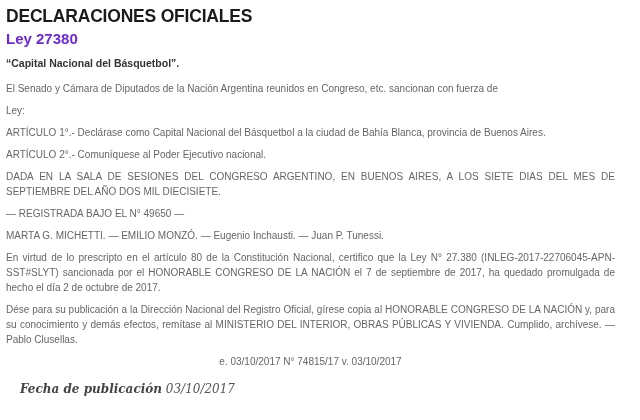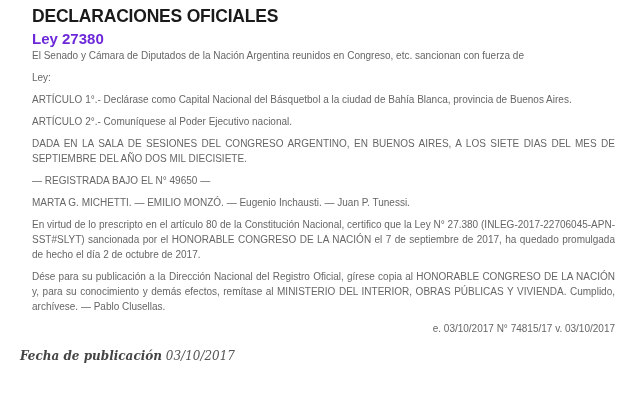--- a/index.html
+++ b/index.html
@@ -6,21 +6,21 @@
   html, body {
     margin: 0;
     padding: 0;
     width: 640px;
     height: 420px;
     background: #ffffff;
     overflow: hidden;
     font-family: "Liberation Sans", sans-serif;
   }
   .content {
-    padding: 6px 25px 0 32px;
+    padding: 6px 25px 0 6px;
   }
   h1.section-title {
     font-size: 17.5px;
     line-height: 20px;
     margin: 0;
     color: #1a1a1a;
     font-weight: bold;
     letter-spacing: -0.2px;
   }
   h2.law-title {
@@ -42,21 +42,21 @@
     line-height: 15px;
     color: #666666;
     margin: 0 0 7px;
     text-align: justify;
   }
   p.edition-line {
     font-size: 10px;
     line-height: 15px;
     color: #666666;
     margin: 3px 0 0;
-    text-align: right;
+    text-align: center;
   }
   .footer {
     margin-top: 13px;
     padding-left: 20px;
     font-family: "DejaVu Serif", serif;
     font-style: italic;
     font-size: 12px;
     color: #555555;
   }
   .footer .f-label {
@@ -67,20 +67,21 @@
     font-weight: normal;
     color: #555555;
   }
 </style>
 </head>
 <body>
 
 <div class="content">
   <h1 class="section-title">DECLARACIONES OFICIALES</h1>
   <h2 class="law-title">Ley 27380</h2>
+  <p class="subtitle">“Capital Nacional del Básquetbol”.</p>
 
   <p class="body-par">El Senado y Cámara de Diputados de la Nación Argentina reunidos en Congreso, etc. sancionan con fuerza de</p>
   <p class="body-par">Ley:</p>
   <p class="body-par">ARTÍCULO 1°.- Declárase como Capital Nacional del Básquetbol a la ciudad de Bahía Blanca, provincia de Buenos Aires.</p>
   <p class="body-par">ARTÍCULO 2°.- Comuníquese al Poder Ejecutivo nacional.</p>
   <p class="body-par">DADA EN LA SALA DE SESIONES DEL CONGRESO ARGENTINO, EN BUENOS AIRES, A LOS SIETE DIAS DEL MES DE SEPTIEMBRE DEL AÑO DOS MIL DIECISIETE.</p>
   <p class="body-par">— REGISTRADA BAJO EL N° 49650 —</p>
   <p class="body-par">MARTA G. MICHETTI. — EMILIO MONZÓ. — Eugenio Inchausti. — Juan P. Tunessi.</p>
   <p class="body-par">En virtud de lo prescripto en el artículo 80 de la Constitución Nacional, certifico que la Ley N° 27.380 (INLEG-2017-22706045-APN-SST#SLYT) sancionada por el HONORABLE CONGRESO DE LA NACIÓN el 7 de septiembre de 2017, ha quedado promulgada de hecho el día 2 de octubre de 2017.</p>
   <p class="body-par">Dése para su publicación a la Dirección Nacional del Registro Oficial, gírese copia al HONORABLE CONGRESO DE LA NACIÓN y, para su conocimiento y demás efectos, remítase al MINISTERIO DEL INTERIOR, OBRAS PÚBLICAS Y VIVIENDA. Cumplido, archívese. — Pablo Clusellas.</p>

